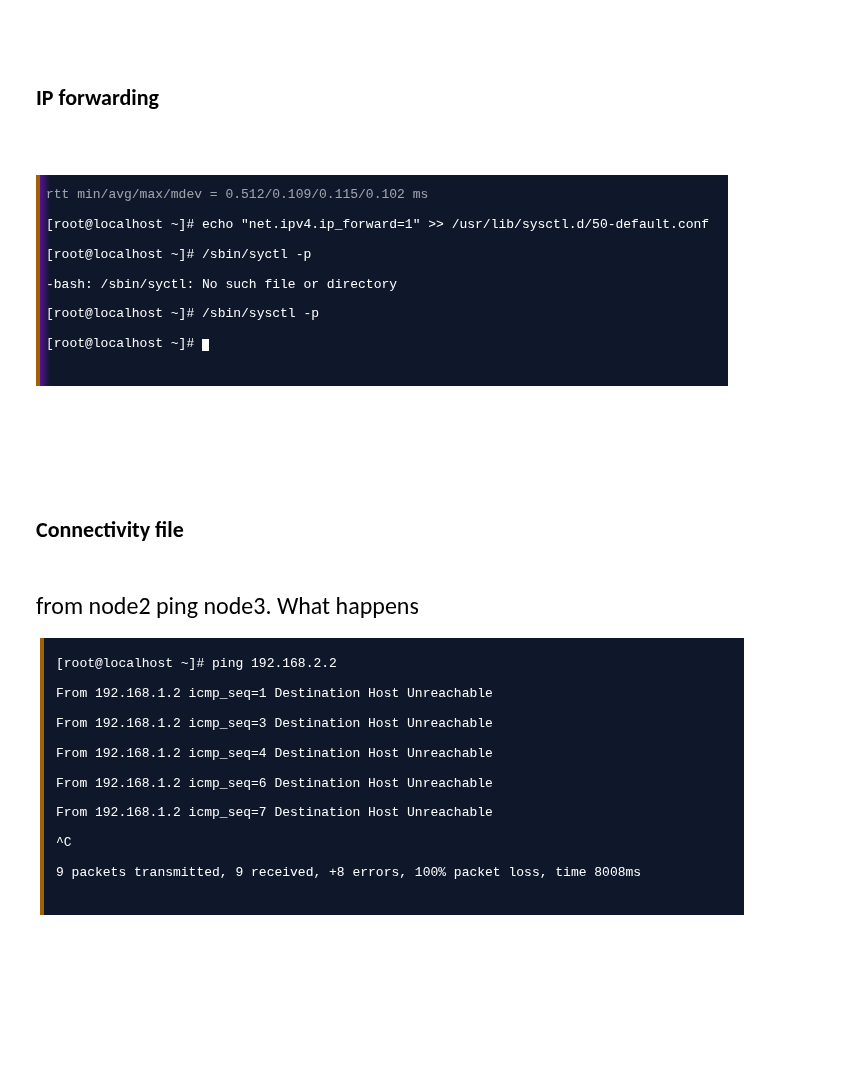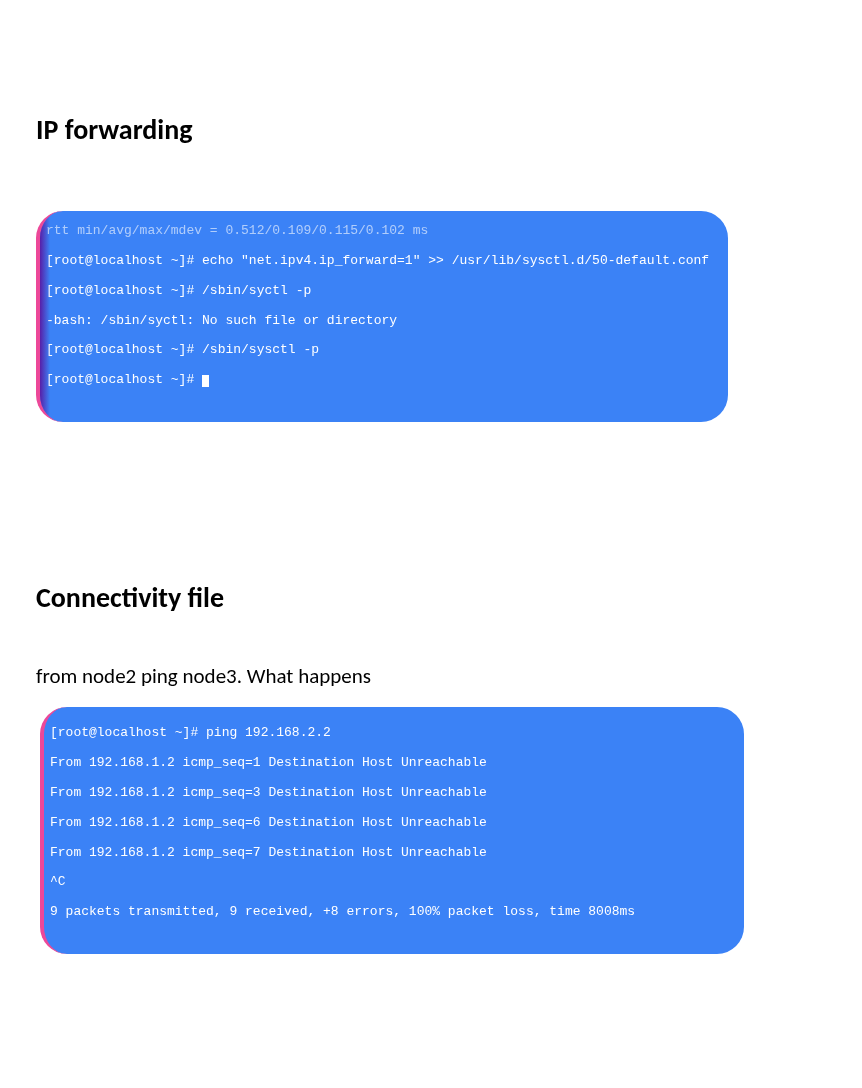--- a/index.html
+++ b/index.html
@@ -9,64 +9,62 @@
     background: #ffffff;
     font-family: Calibri, Arial, sans-serif;
     color: #000000;
     padding: 0;
     overflow: hidden;
   }
   .page {
     padding: 84px 36px 0 36px;
   }
   h2.heading {
-    font-size: 28px;
+    font-size: 22px;
     font-weight: 700;
     margin-bottom: 8px;
-    margin-top: 28px;
   }
   p.bodytext {
-    font-size: 21px;
+    font-size: 24px;
     font-weight: 400;
     margin-top: 12px;
     margin-bottom: 12px;
   }
   .terminal {
-    background: #3b82f6;
+    background: #0f172a;
     color: #ffffff;
     font-family: "Courier New", monospace;
     font-size: 13px;
     line-height: 1.15;
     white-space: pre;
     padding: 4px 6px;
-    border-left: 4px solid #ec4899;
+    border-left: 4px solid #a16207;
     position: relative;
     overflow: hidden;
-    border-radius: 27px;
   }
   .terminal.purple-edge::before {
     content: "";
     position: absolute;
     left: 0; top: 0; bottom: 0;
     width: 10px;
     background: linear-gradient(90deg, rgba(90,20,160,0.9), rgba(0,0,0,0));
   }
   .terminal .line { display: block; }
   .terminal .cursor {
     display: inline-block;
     width: 7px;
     height: 12px;
     background: #ffffff;
     vertical-align: text-bottom;
   }
   .term1 { margin-top: 64px; width: 692px; }
   .sp-after-term1 { height: 130px; }
   .subhead { margin-top: 0; }
   .sp-after-subhead { height: 28px; }
-  .term2 { width: 704px; margin-left: 4px; margin-top: 18px; padding-left: 6px; }
+  .term2 { width: 704px; margin-left: 4px; margin-top: 18px; padding-left: 12px; }
 </style>
 </head>
 <body>
 
 <div class="page">
 
   <h2 class="heading">IP forwarding</h2>
 
   <div class="terminal term1 purple-edge">
 <span class="line" style="opacity:.6;margin-top:-6px">rtt min/avg/max/mdev = 0.512/0.109/0.115/0.102 ms</span>
@@ -82,19 +80,20 @@
   <h2 class="heading subhead">Connectivity file</h2>
 
   <div class="sp-after-subhead"></div>
 
   <p class="bodytext">from node2 ping node3. What happens</p>
 
   <div class="terminal term2">
 <span class="line">[root@localhost ~]# ping 192.168.2.2</span>
 <span class="line">From 192.168.1.2 icmp_seq=1 Destination Host Unreachable</span>
 <span class="line">From 192.168.1.2 icmp_seq=3 Destination Host Unreachable</span>
+<span class="line">From 192.168.1.2 icmp_seq=4 Destination Host Unreachable</span>
 <span class="line">From 192.168.1.2 icmp_seq=6 Destination Host Unreachable</span>
 <span class="line">From 192.168.1.2 icmp_seq=7 Destination Host Unreachable</span>
 <span class="line">^C</span>
 <span class="line">9 packets transmitted, 9 received, +8 errors, 100% packet loss, time 8008ms</span>
   </div>
 
 </div>
 
 </body></html>

